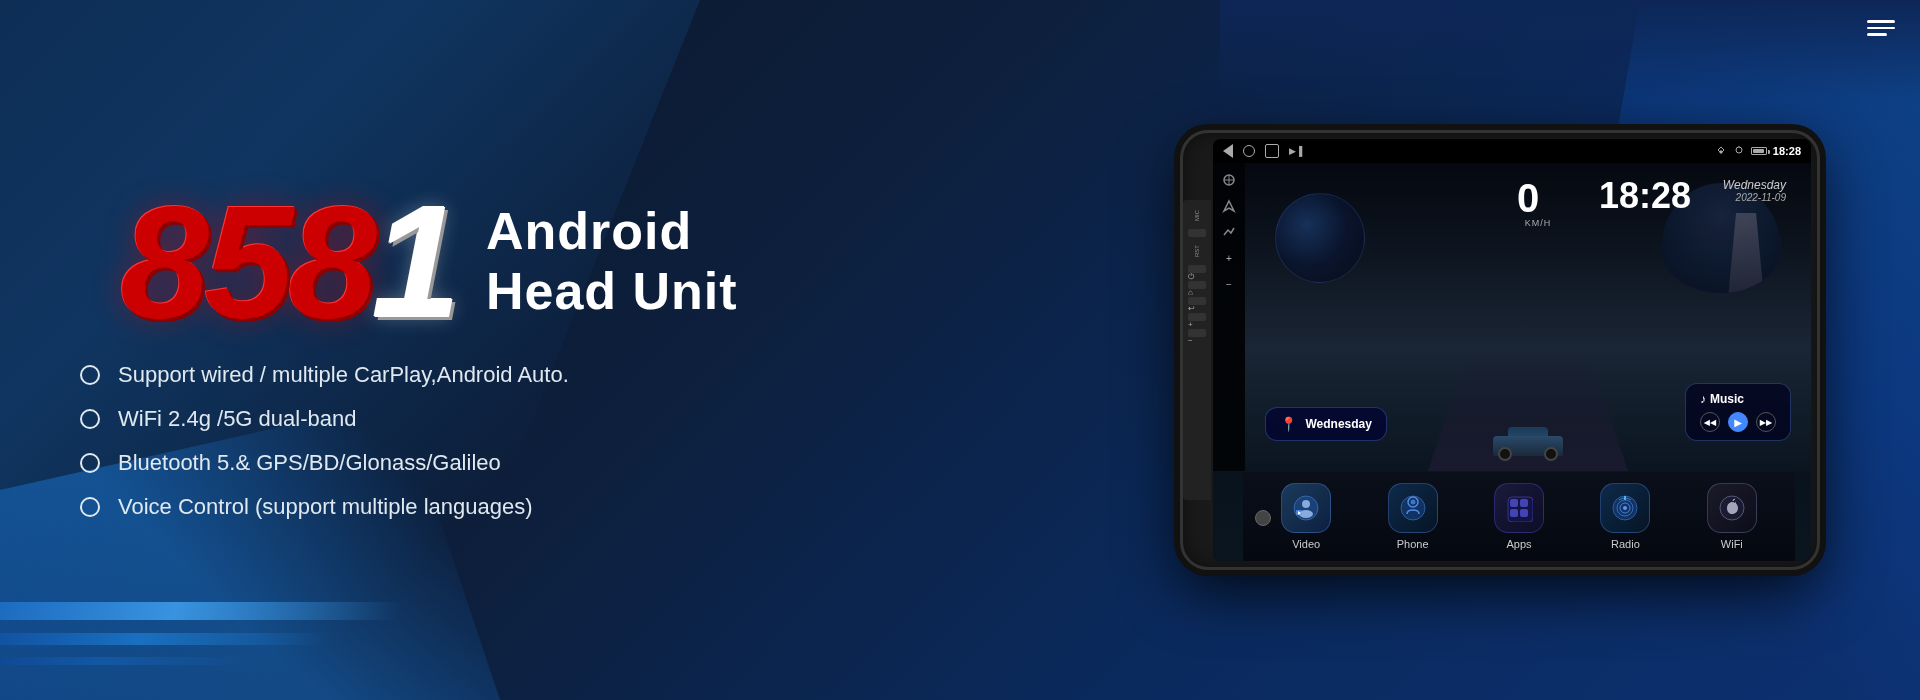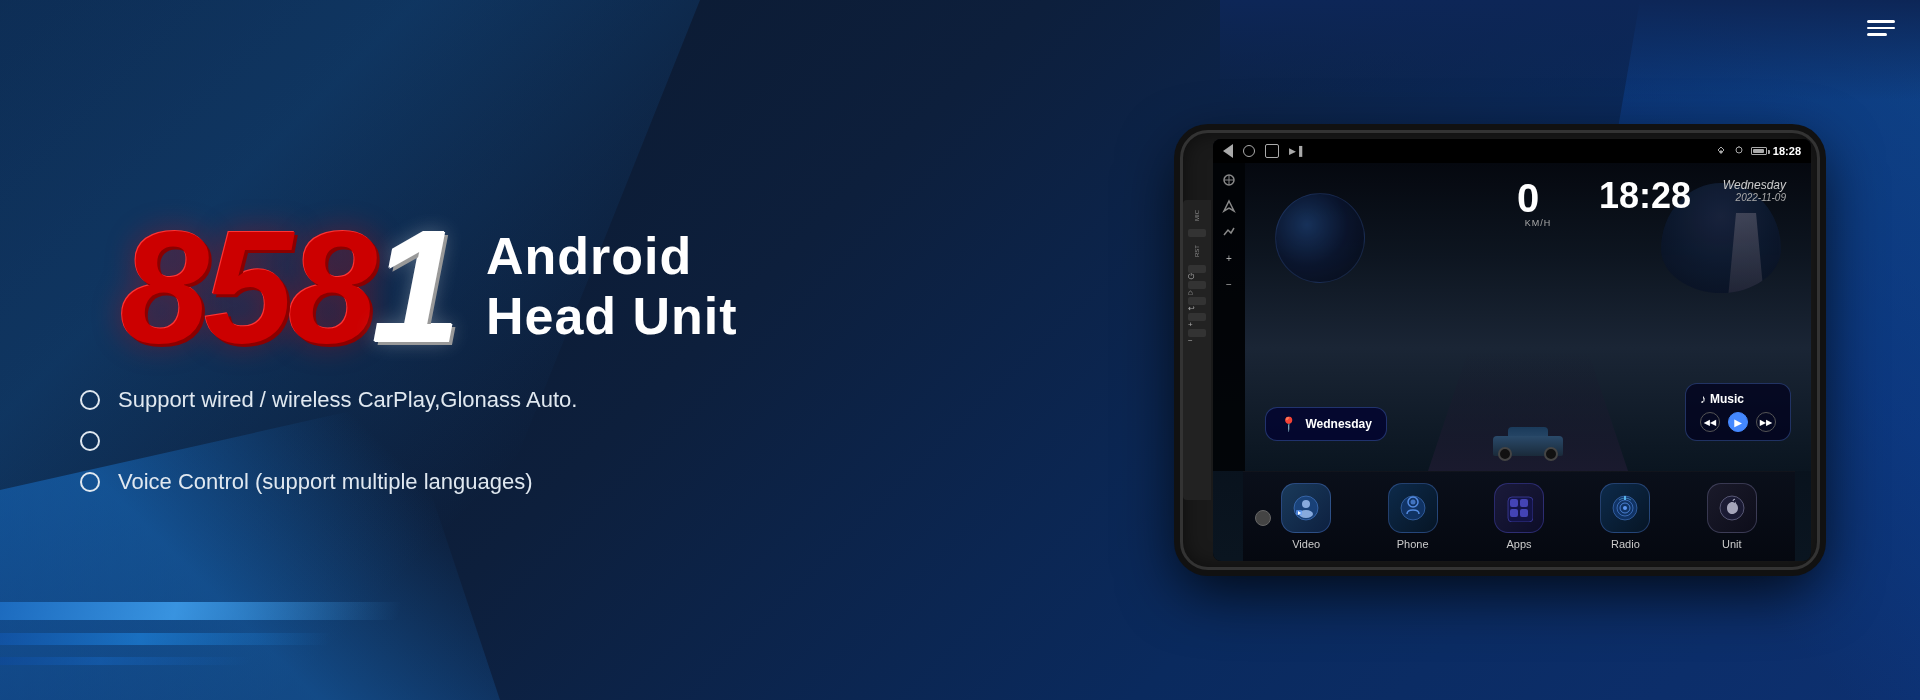--- a/index.html
+++ b/index.html
@@ -759,24 +759,29 @@
       </div>
       <div class="product-title">
         <span class="product-title-line">Android</span>
         <span class="product-title-line">Head Unit</span>
       </div>
     </div>
 
     <ul class="features-list">
       <li>
         <div class="bullet-circle"></div>
-        <span>Support wired / wireless CarPlay,Glonass Auto.</span>
+        <span>Support wired / multiple CarPlay,Android Auto.</span>
       </li>
       <li>
         <div class="bullet-circle"></div>
+        <span>WiFi 2.4g /5G dual-band</span>
+      </li>
+      <li>
+        <div class="bullet-circle"></div>
+        <span>Bluetooth 5.&amp; GPS/BD/Glonass/Galileo</span>
       </li>
       <li>
         <div class="bullet-circle"></div>
         <span>Voice Control (support multiple languages)</span>
       </li>
     </ul>
   </div>
 
   <div class="right-section">
     <div class="device-container">
@@ -960,21 +965,21 @@
               </div>
 
               <div class="app-item">
                 <div class="app-icon-wrapper apple-icon">
                   <svg class="icon-svg" viewBox="0 0 28 28" fill="none">
                     <circle cx="14" cy="14" r="12" fill="rgba(30,30,60,0.7)" stroke="rgba(180,180,220,0.4)" stroke-width="1"></circle>
                     <path d="M18 9.5 C18 9.5 20 11 20 14 C20 17.5 17.5 20 14 20 C11 20 9 17.5 9 14 C9 10.5 11.5 8 14.5 8 C14.5 8 16 8 17 9 L18 7.5 Z" fill="rgba(200,200,220,0.8)"></path>
                     <path d="M15 7 Q15.5 5 17 5.5" stroke="rgba(200,200,220,0.8)" stroke-width="1.2" fill="none"></path>
                   </svg>
                 </div>
-                <span class="app-label">Unit</span>
+                <span class="app-label">WiFi</span>
               </div>
 
             </div>
 
           </div>
         </div>
 
       </div>
     </div>
   </div>

